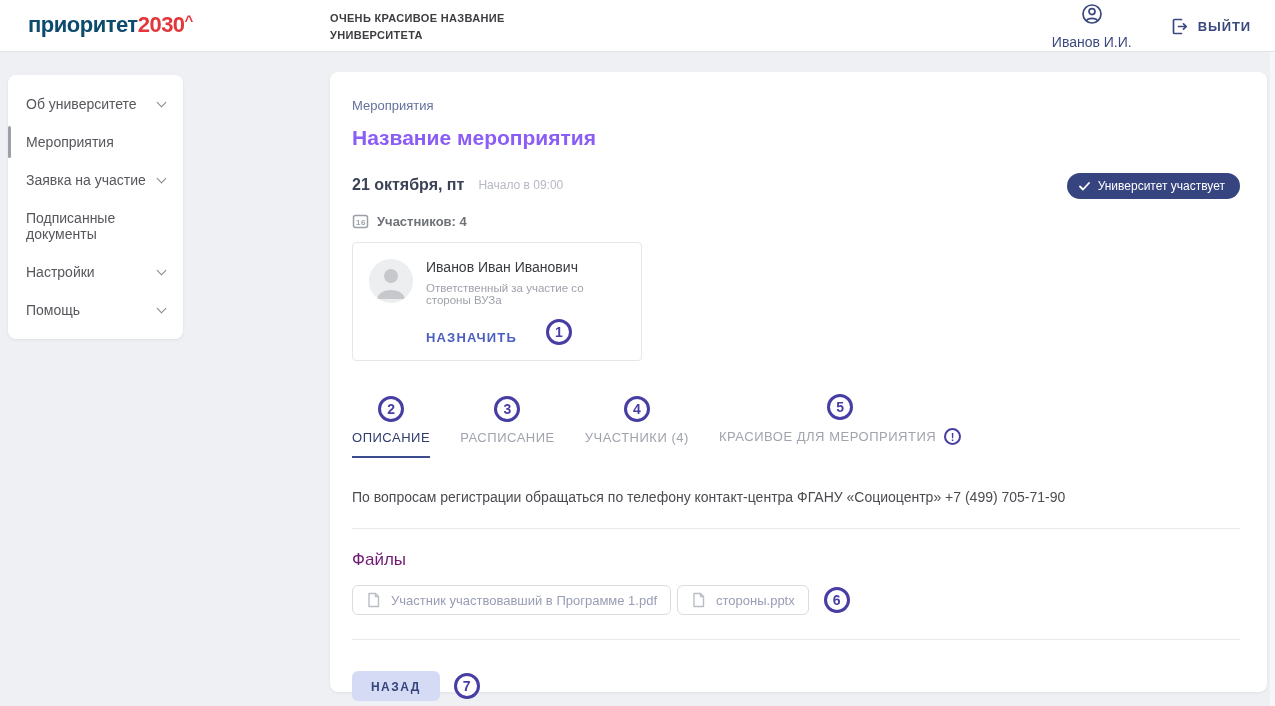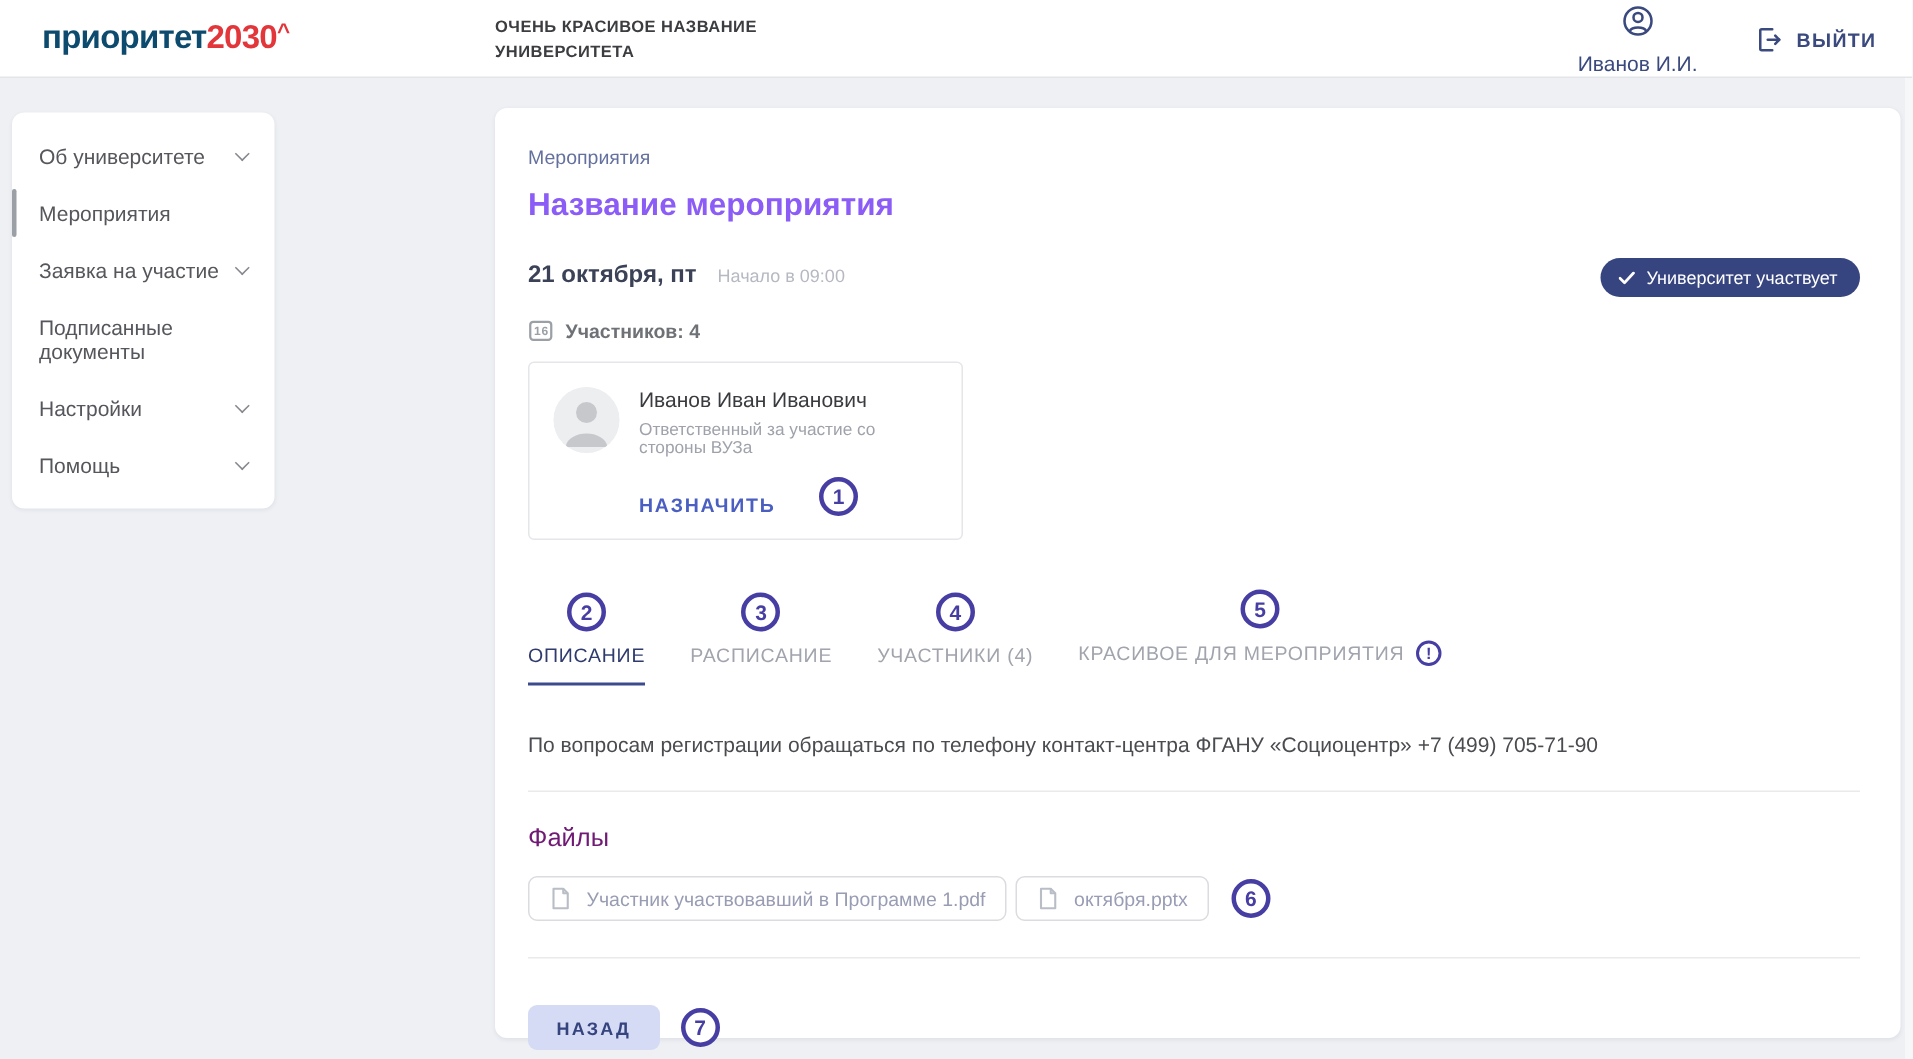--- a/index.html
+++ b/index.html
@@ -270,21 +270,21 @@
       </span>
       <span class="file-name">Участник участвовавший в Программе 1.pdf</span>
     </div>
     <div class="file-chip">
       <span style="display:flex;">
         <svg width="15" height="16" viewBox="0 0 15 16" fill="none">
           <path d="M3 1.5 H9.5 L12.5 4.5 V14.5 H3 Z" stroke="#b9bdc6" stroke-width="1.4" stroke-linejoin="round"></path>
           <path d="M9.5 1.5 V4.5 H12.5" stroke="#b9bdc6" stroke-width="1.4" stroke-linejoin="round"></path>
         </svg>
       </span>
-      <span class="file-name">октября.pptx</span>
+      <span class="file-name">стороны.pptx</span>
     </div>
     <span class="marker">6</span>
   </div>
 
   <div class="divider"></div>
 
   <div class="back-row">
     <button class="back-btn">НАЗАД</button>
     <span class="marker">7</span>
   </div>

